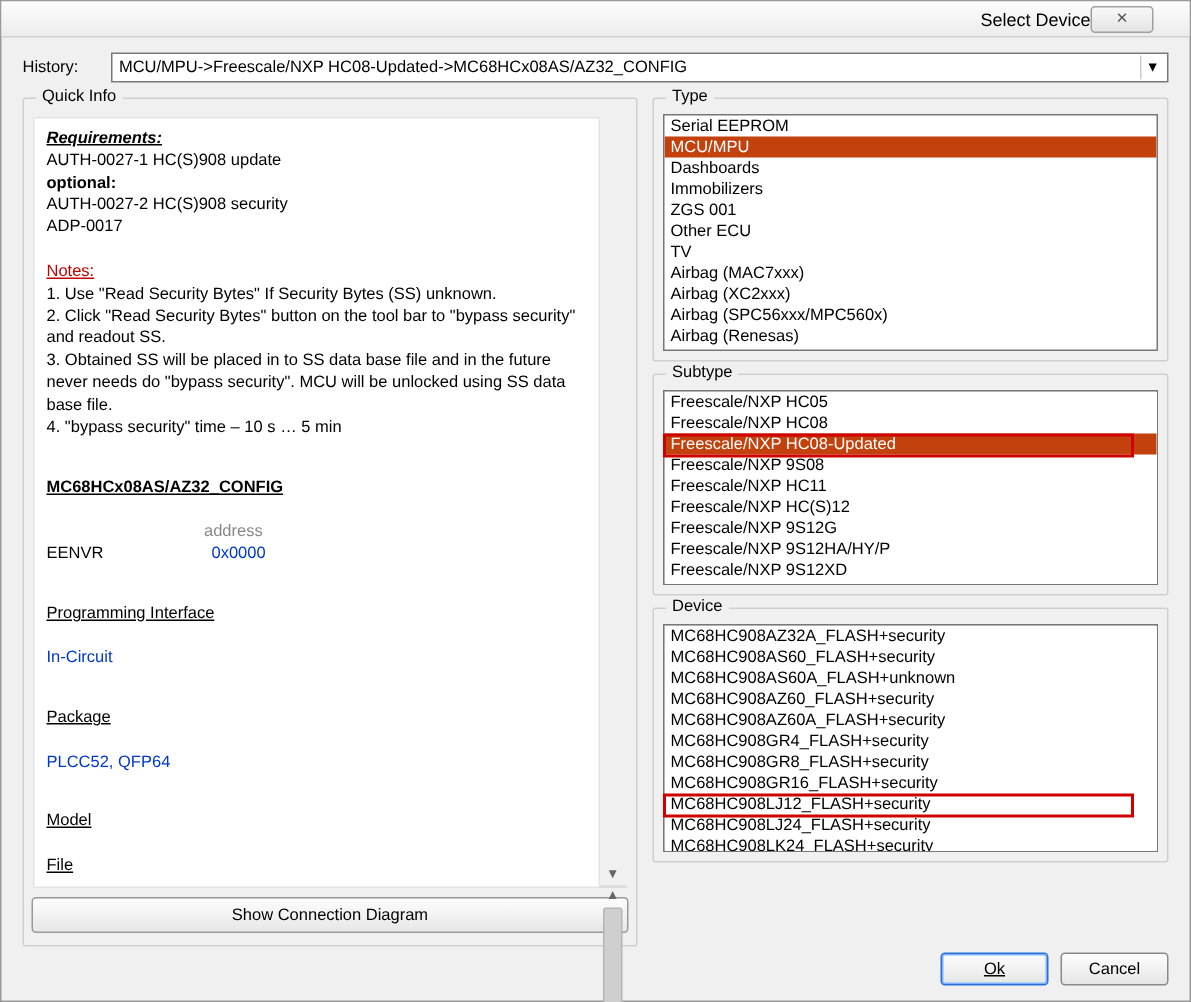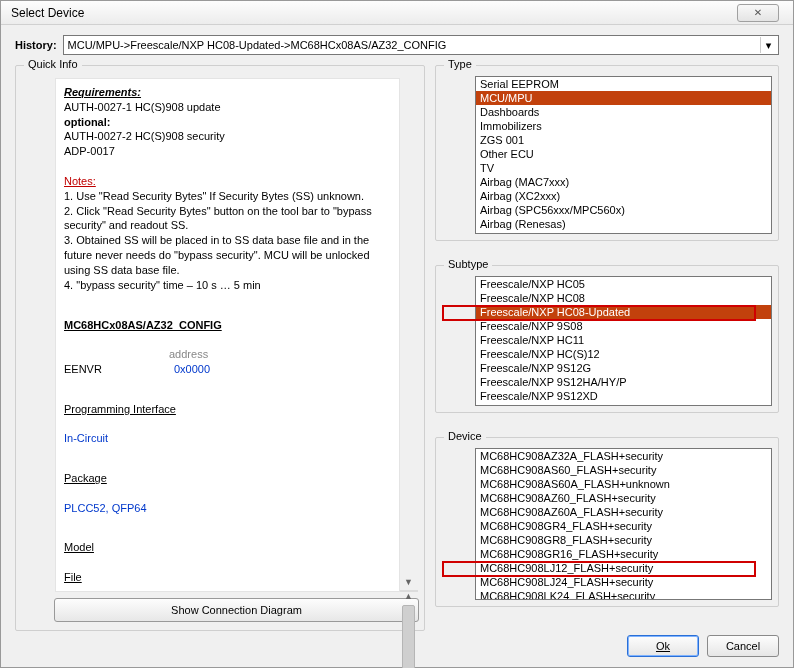--- a/index.html
+++ b/index.html
@@ -16,22 +16,22 @@
     width: 794px;
     height: 668px;
     background: #f0f0f0;
     border: 1px solid #999;
     position: relative;
   }
   .titlebar {
     height: 24px;
     display: flex;
     align-items: center;
-    justify-content: space-between;
-    padding: 0 14px 0 10px;
+    justify-content: flex-end;
+    padding: 0 24px 0 10px;
     background: linear-gradient(#fdfdfd,#ececec);
     border-bottom: 1px solid #d0d0d0;
   }
   .titlebar .title { font-size: 12px; }
   .close-btn {
     width: 42px; height: 18px;
     border: 1px solid #a0a0a0;
     border-radius: 3px;
     background: linear-gradient(#f8f8f8,#e4e4e4);
     text-align: center;
@@ -41,21 +41,21 @@
     cursor: pointer;
   }
   .body {
     padding: 10px 14px;
   }
   .history-row {
     display: flex;
     align-items: center;
     margin-bottom: 10px;
   }
-  .history-row label { margin-right: 6px; font-weight: bold; }
+  .history-row label { margin-right: 22px; }
   .history-select {
     flex: 1;
     height: 20px;
     border: 1px solid #777;
     background: #fff;
     display: flex;
     align-items: center;
     justify-content: space-between;
     padding: 0 2px 0 4px;
     font-size: 11px;
@@ -68,23 +68,22 @@
   }
   .cols {
     display: flex;
     gap: 10px;
   }
   .left-col { width: 410px; }
   .right-col { flex: 1; }
   .group {
     border: 1px solid #cfcfcf;
     border-radius: 2px;
-    margin-bottom: 24px;
+    margin-bottom: 8px;
     position: relative;
-    padding-left: 33px;
   }
   .group-label {
     position: absolute;
     top: -8px;
     left: 8px;
     background: #f0f0f0;
     padding: 0 4px;
     font-size: 11px;
   }
   .quickinfo-body {

